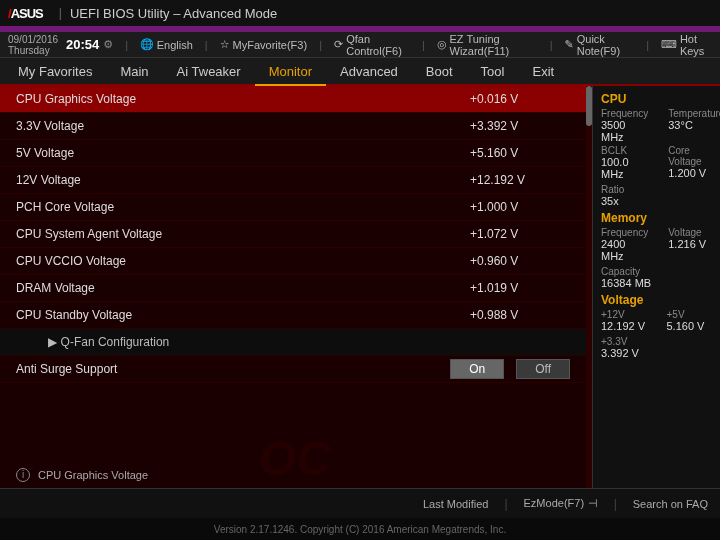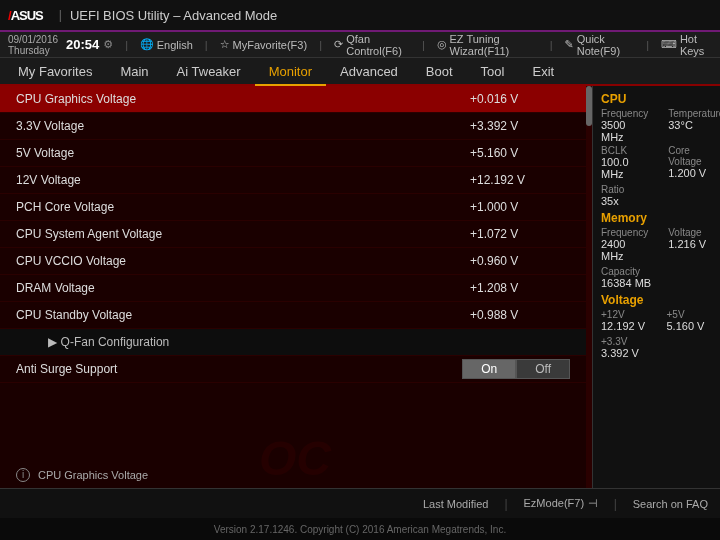--- a/index.html
+++ b/index.html
@@ -14,21 +14,21 @@
       position: relative;
     }
 
     
     .top-bar {
       background: #111;
       height: 32px;
       display: flex;
       align-items: center;
       padding: 0 8px;
-      border-bottom: 2px solid #701a75;
+      border-bottom: 6px solid #701a75;
     }
     .asus-logo {
       color: #fff;
       font-weight: bold;
       font-size: 13px;
       margin-right: 8px;
       letter-spacing: -1px;
     }
     .asus-logo span { color: #e00; }
     .bios-title {
@@ -127,20 +127,21 @@
     }
     .toggle-label { flex: 1; color: #ddd; font-size: 12px; }
     .toggle-buttons { display: flex; gap: 0; }
     .toggle-btn {
       padding: 2px 18px;
       background: #3a3a3a;
       color: #bbb;
       border: 1px solid #555;
       cursor: pointer;
       font-size: 12px;
+      margin-left: 12px;
     }
     .toggle-btn.active { background: #666; color: #fff; }
 
     
     .info-row {
       display: flex;
       align-items: center;
       height: 27px;
       padding: 0 16px;
       color: #aaa;
@@ -334,21 +335,21 @@
       <div class="table-row">
         <span class="row-label">CPU System Agent Voltage</span>
         <span class="row-value">+1.072 V</span>
       </div>
       <div class="table-row">
         <span class="row-label">CPU VCCIO Voltage</span>
         <span class="row-value">+0.960 V</span>
       </div>
       <div class="table-row">
         <span class="row-label">DRAM Voltage</span>
-        <span class="row-value">+1.208 V</span>
+        <span class="row-value">+1.019 V</span>
       </div>
       <div class="table-row">
         <span class="row-label">CPU Standby Voltage</span>
         <span class="row-value">+0.988 V</span>
       </div>
 
       <div class="table-row section-row">
         <span class="row-label">▶  Q-Fan Configuration</span>
       </div>
 

